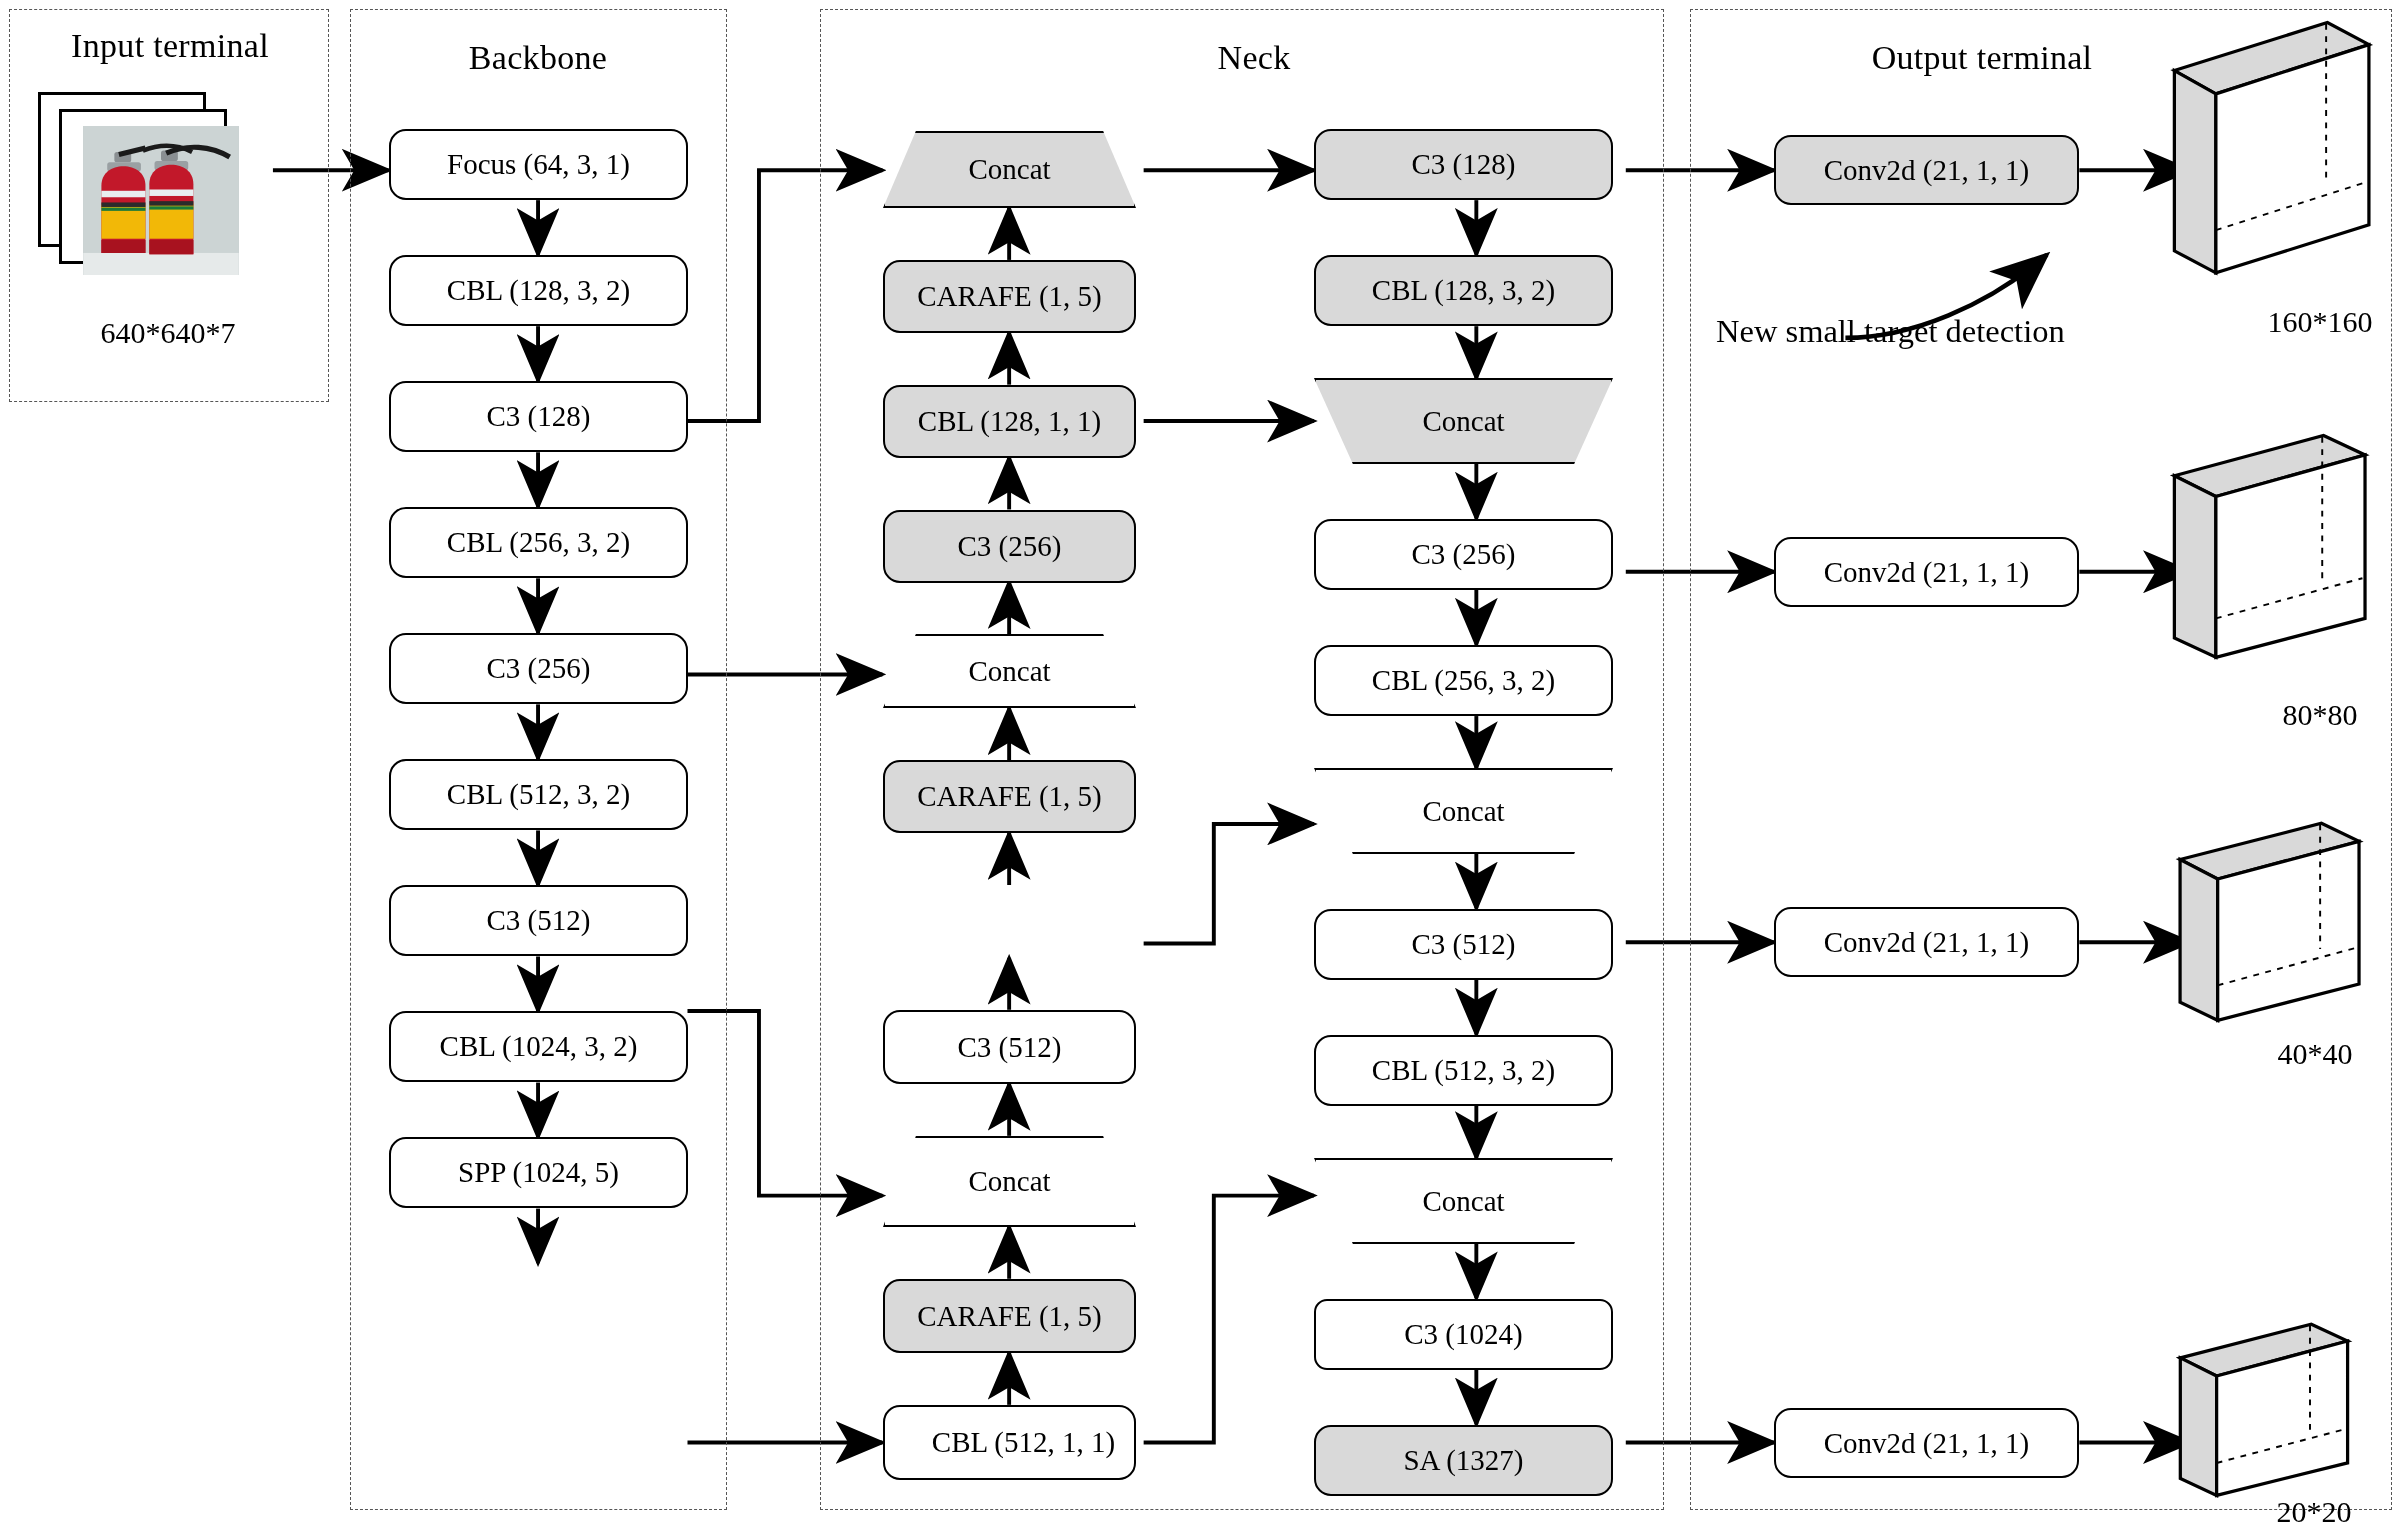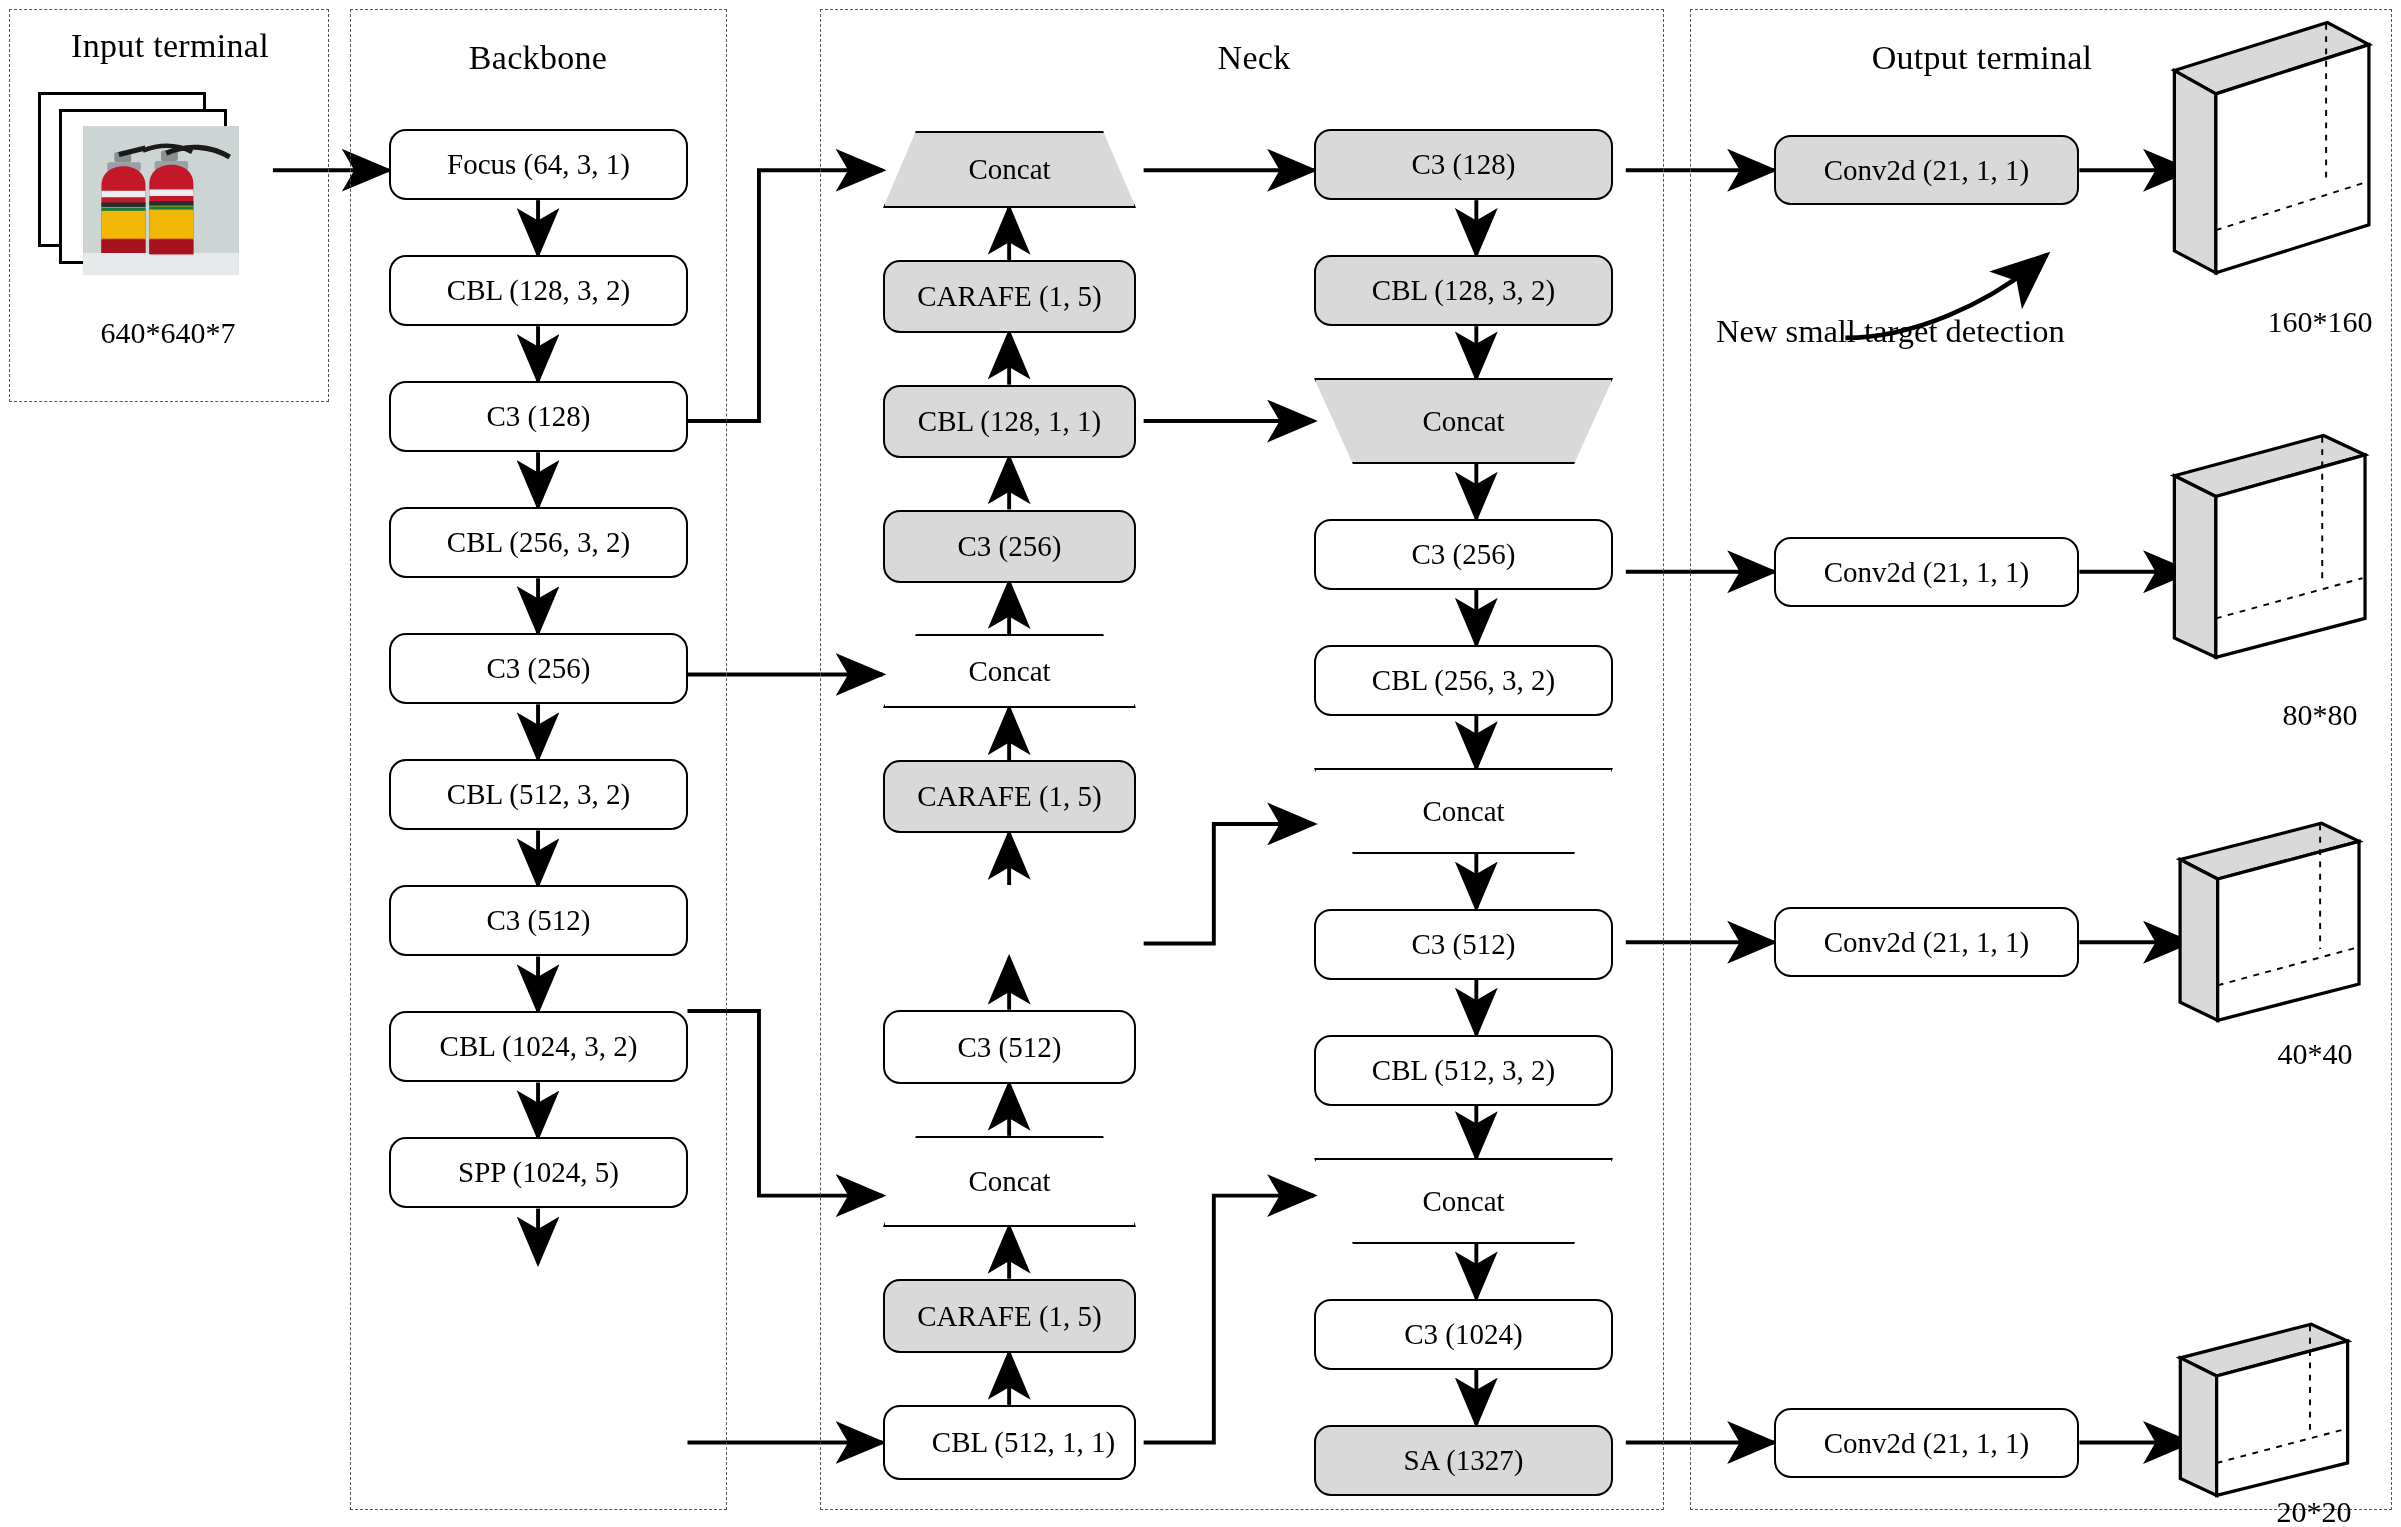--- a/index.html
+++ b/index.html
@@ -195,21 +195,21 @@
   <div class="trap down" style="left:1314px;top:768px;width:299px;height:86px;">
     <div class="tshape"></div>
       <div class="tlabel">Concat</div>
   </div>
   <div class="node" style="left:1314px;top:909px;width:299px;height:71px;">C3 (512)</div>
   <div class="node" style="left:1314px;top:1035px;width:299px;height:71px;">CBL (512, 3, 2)</div>
   <div class="trap down" style="left:1314px;top:1158px;width:299px;height:86px;">
     <div class="tshape"></div>
       <div class="tlabel">Concat</div>
   </div>
-  <div class="node" style="left:1314px;top:1299px;width:299px;height:71px;">C3 (1024)</div>
+  <div class="node" style="left:1314px;top:1299px;width:299px;height:71px;border-radius:13px;">C3 (1024)</div>
   <div class="node gray" style="left:1314px;top:1425px;width:299px;height:71px;">SA (1327)</div>
 
   <div class="panel" style="left:1690px;top:9px;width:702px;height:1501px;"></div>
   <div class="panel-title" style="left:1982px;top:39px;">Output terminal</div>
 
   <div class="node gray" style="left:1774px;top:135px;width:305px;height:70px;">Conv2d (21, 1, 1)</div>
   <div class="node" style="left:1774px;top:537px;width:305px;height:70px;">Conv2d (21, 1, 1)</div>
   <div class="node" style="left:1774px;top:907px;width:305px;height:70px;">Conv2d (21, 1, 1)</div>
   <div class="node" style="left:1774px;top:1408px;width:305px;height:70px;">Conv2d (21, 1, 1)</div>
 

